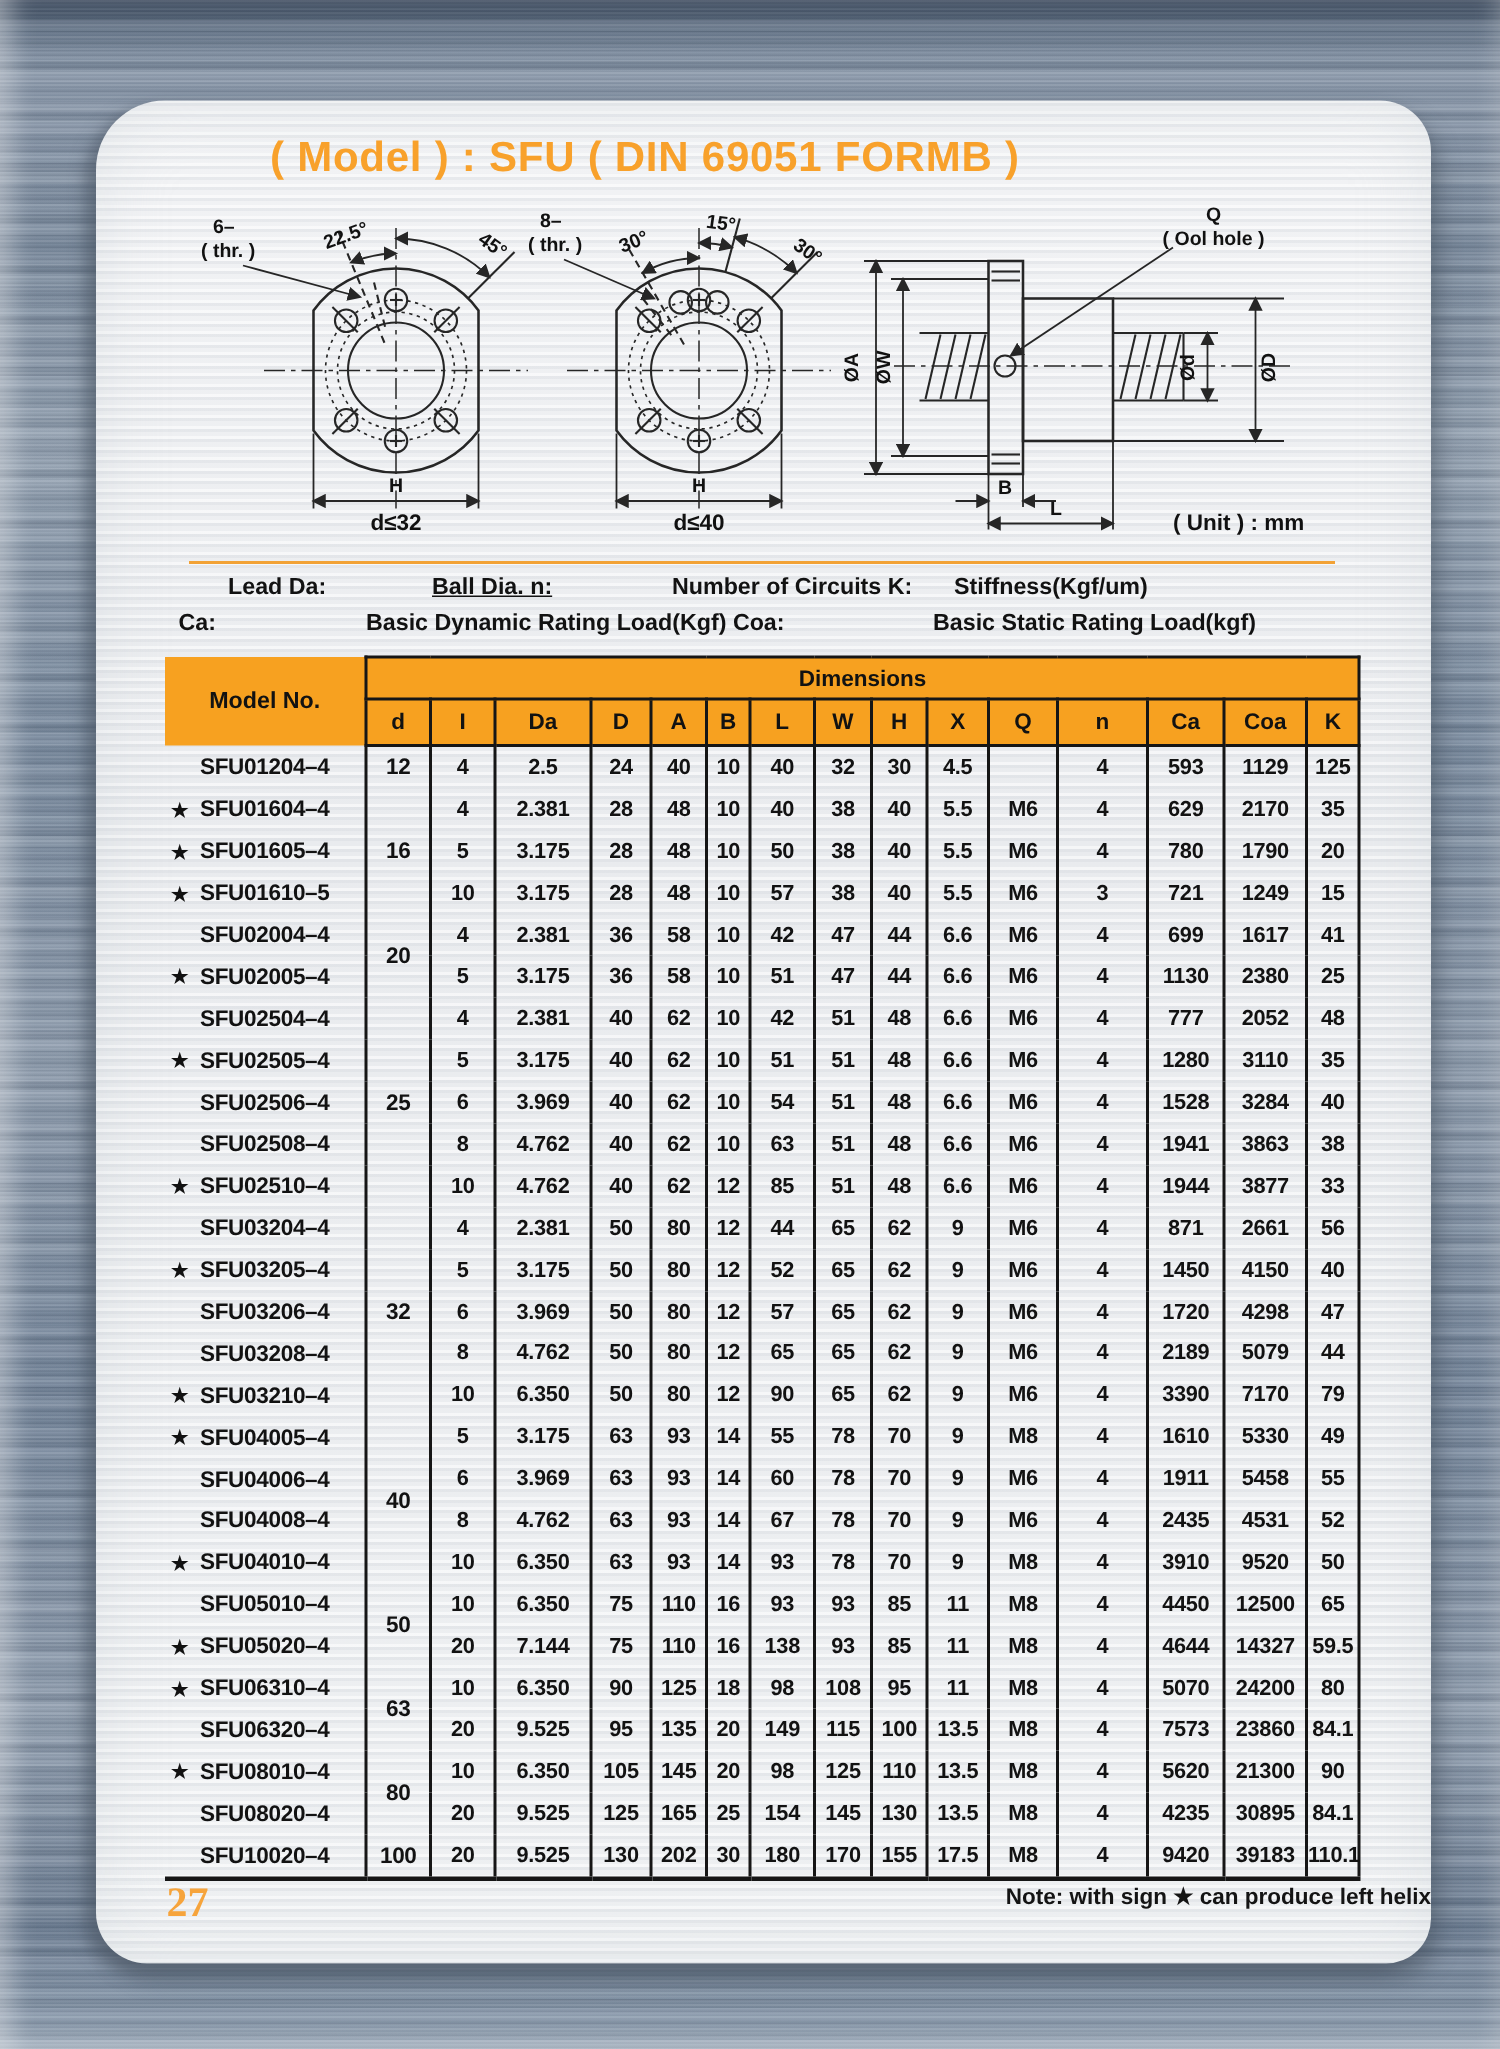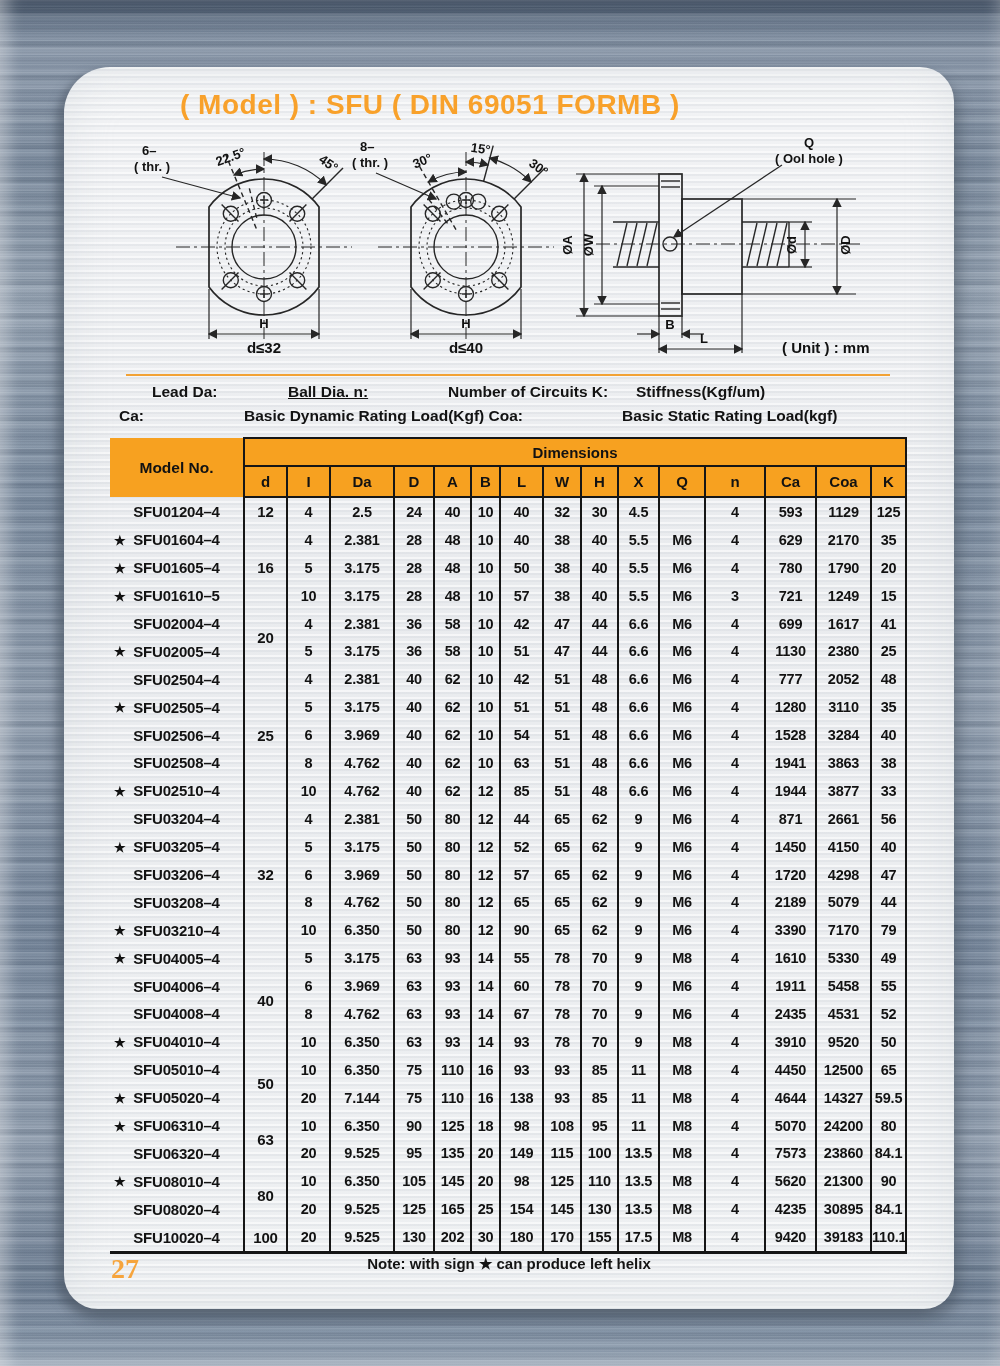--- a/index.html
+++ b/index.html
@@ -39,21 +39,21 @@
   th.modelh{border:none;font-size:15.5px;}
   tr.dimrow th{height:26px;}
   tr.colsrow th{height:29px;}
   tbody td{border-left:2px solid #161616;height:27.9px;font-size:14.5px;font-weight:700;letter-spacing:-.2px;}
   tbody td:last-child{border-right:2px solid #161616;}
   tbody td.model{border-left:none;border-right:2px solid #161616;position:relative;font-size:15px;}
   tbody td.dcol{font-size:15px;}
   tbody tr:last-child td{border-bottom:3px solid #161616;}
   .star{position:absolute;left:4px;top:50%;transform:translateY(-50%);font-size:13px;color:#111;}
 
-  .note{position:absolute;left:0;top:1188px;width:890px;text-align:center;
+  .note{position:absolute;left:0;top:1188px;width:890px;text-align:right;
     font-size:15px;font-weight:700;color:#141414;}
   .pageno{position:absolute;left:47px;top:1186px;font-family:"Liberation Serif",serif;
     font-size:28px;font-weight:700;color:#F6A43C;}
 
   
   .ln{stroke:#262626;stroke-width:1.4;fill:none;}
   .thk{stroke-width:1.7;}
   .dsh{stroke-dasharray:5 3.5;}
   .dot{stroke-dasharray:2.2 3;stroke-width:1.1;}
   .cl{stroke-dasharray:14 4 3 4;stroke-width:1;}

